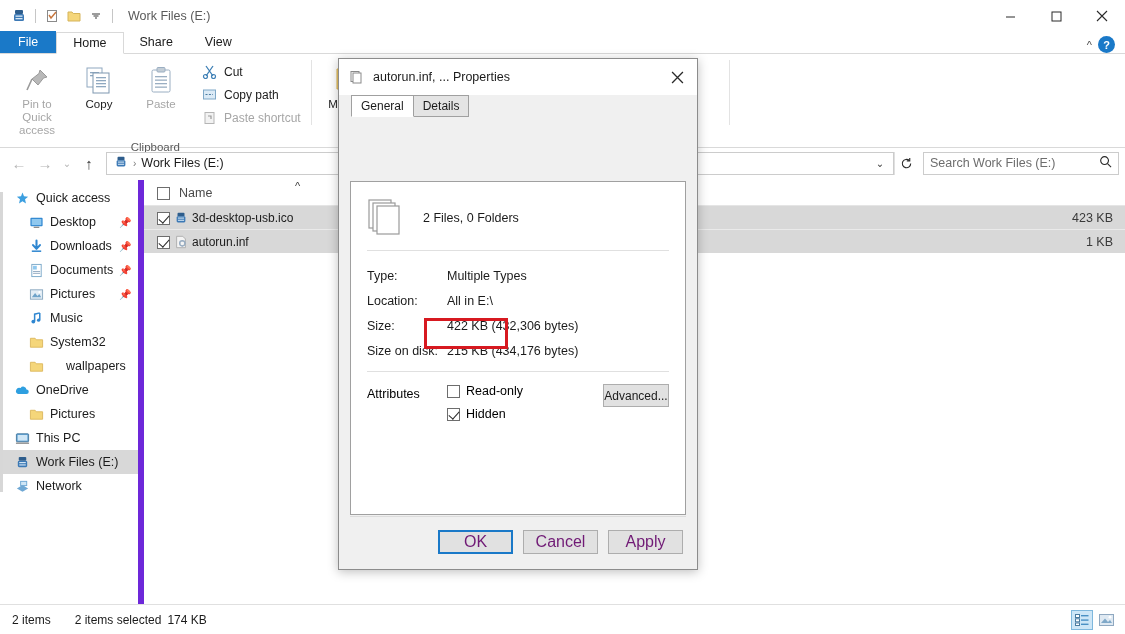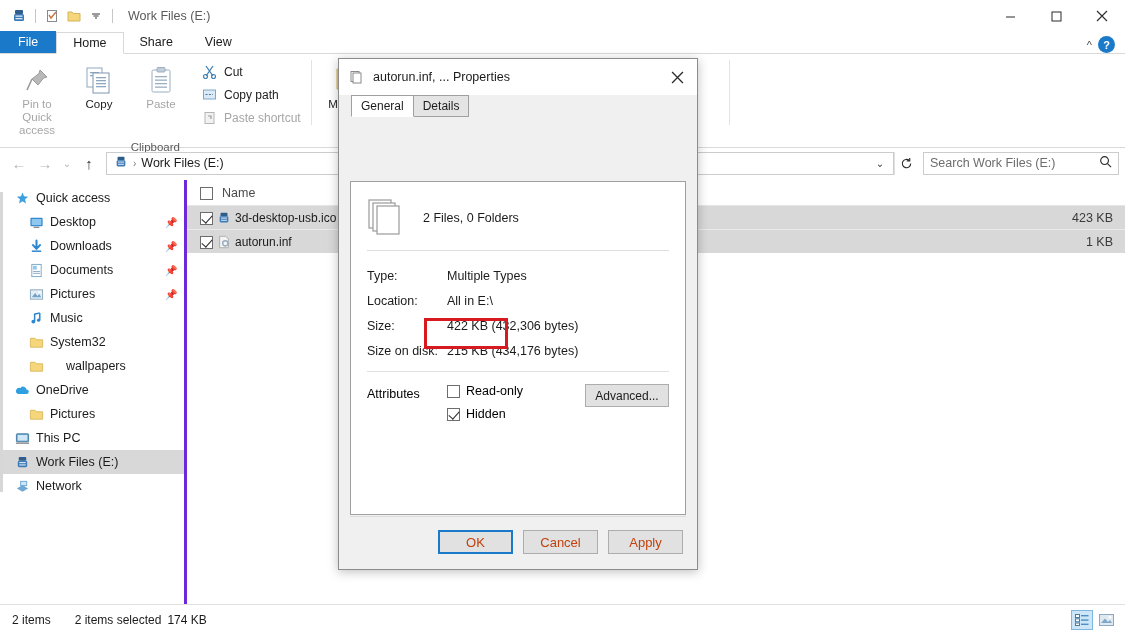--- a/index.html
+++ b/index.html
@@ -86,21 +86,21 @@
   .searchbox {
     width:196px; height:23px; border:1px solid #cccccc; background:#fff;
     display:flex; align-items:center; padding:0 6px; margin-left:5px;
   }
   .searchbox span.ph { color:#6d6d6d; font-size:12.5px; }
   .search-gly { margin-left:auto; color:#2a2a2a; }
 
   
   .main { position:absolute; top:180px; left:0; width:1125px; height:424px; display:flex; }
   .navpane {
-    width:187px; height:424px; border-right:3px solid #6d28d9;
+    width:144px; height:424px; border-right:6px solid #6d28d9;
     padding-top:6px; position:relative; overflow:hidden;
   }
   .navscroll { position:absolute; left:0; top:12px; width:3px; height:300px; background:#d7d7d7; }
   .navitem { height:24px; display:flex; align-items:center; font-size:12.5px; color:#1b1b1b; padding-right:6px; }
   .navitem.sel { background:#d8d8d8; }
   .navitem .gly { width:20px; display:flex; align-items:center; justify-content:center; }
   .navitem .pin { margin-left:auto; color:#9a9a9a; font-size:10px; }
 
   .listpane { flex:1; position:relative; }
   .colhdr { height:26px; border-bottom:1px solid #e5e5e5; display:flex; align-items:center; position:relative; }
@@ -163,29 +163,29 @@
   .hdrline .txt { font-size:12.5px; color:#1b1b1b; }
   .hr { height:1px; background:#e0e0e0; margin:8px 0 12px 0; }
   .prow { display:flex; height:25px; align-items:center; font-size:12.5px; color:#1b1b1b; }
   .plabel { width:80px; color:#1b1b1b; }
   .pvalue { color:#1b1b1b; }
   .attrow { display:flex; align-items:flex-start; margin-top:6px; }
   .attlabel { width:80px; font-size:12.5px; padding-top:3px; }
   .attchecks { display:flex; flex-direction:column; gap:9px; }
   .attitem { display:flex; align-items:center; gap:6px; font-size:12.5px; }
   .advbtn {
-    margin-left:auto; width:84px; height:23px; border:1px solid #adadad; background:#e1e1e1;
+    margin-left:auto; width:66px; height:23px; border:1px solid #adadad; background:#e1e1e1;
     font-size:12px; display:flex; align-items:center; justify-content:center; color:#1b1b1b;
   }
   .redbox {
     position:absolute; left:424px; top:318px; width:84px; height:31px;
     border:3px solid #d71920; background:transparent; pointer-events:none;
   }
   .dlg-buttons { position:absolute; left:0; right:0; bottom:0; height:54px; display:flex; align-items:center; justify-content:flex-end; padding-right:14px; gap:10px; }
-  .dbtn { width:75px; height:24px; border:1px solid #adadad; background:#e1e1e1; font-size:13px; display:flex; align-items:center; justify-content:center; color:#c2410c; }
+  .dbtn { width:75px; height:24px; border:1px solid #adadad; background:#e1e1e1; font-size:16px; display:flex; align-items:center; justify-content:center; color:#701a75; }
   .dbtn.default { border:2px solid #1a79c8; background:#e1e1e1; }
   .dlg-sep { position:absolute; left:11px; right:11px; bottom:52px; height:1px; background:#dcdcdc; }
 </style>
 </head>
 <body>
 
 <div id="root">
 
   <div class="titlebar">
     <div class="qat">

